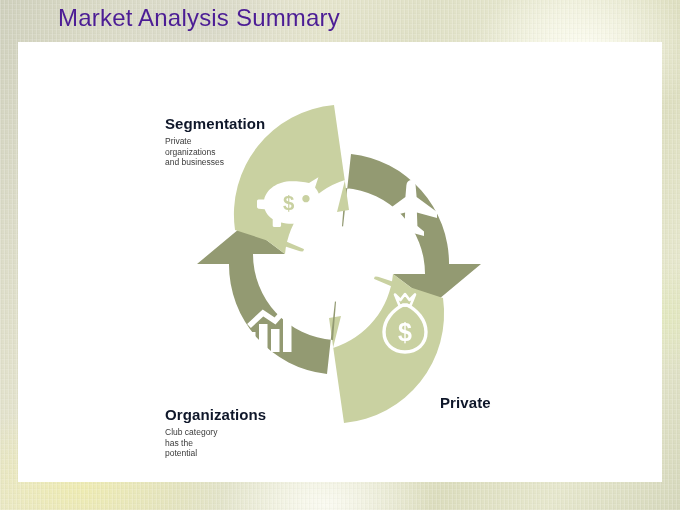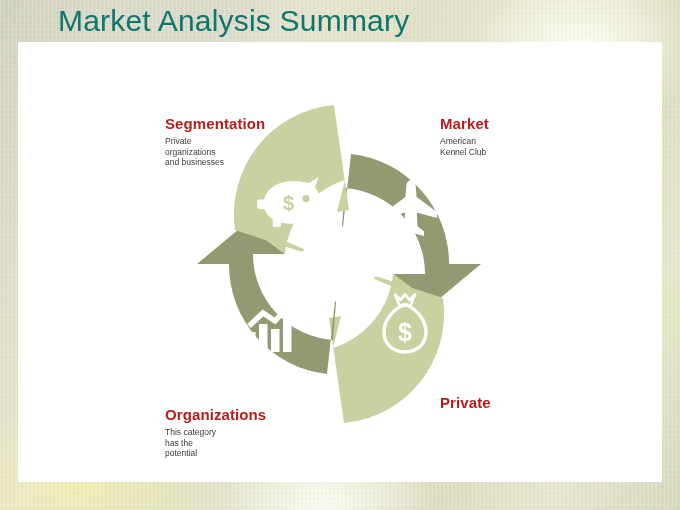--- a/index.html
+++ b/index.html
@@ -34,24 +34,24 @@
     background-image:
       repeating-linear-gradient(90deg, rgba(255,255,255,0.55) 0 1px, rgba(160,162,140,0.18) 1px 2px, rgba(255,255,255,0) 2px 4px),
       repeating-linear-gradient(0deg, rgba(255,255,255,0.35) 0 1px, rgba(150,152,132,0.12) 1px 2px, rgba(255,255,255,0) 2px 5px);
   }
 
   
   #slide-title {
     position: absolute;
     left: 58px;
     top: 4px;
-    font-size: 30px;
+    font-size: 24px;
     font-weight: 400;
     letter-spacing: 0.2px;
-    color: #0f766e;
+    color: #4c1d95;
     white-space: nowrap;
   }
 
   
   #content-panel {
     position: absolute;
     left: 18px;
     top: 42px;
     width: 644px;
     height: 440px;
@@ -66,21 +66,21 @@
     width: 300px;
     height: 330px;
   }
   #cycle-diagram svg { display: block; }
 
   
   .label-block { position: absolute; }
   .label-title {
     font-size: 15px;
     font-weight: bold;
-    color: #b91c1c;
+    color: #0f172a;
     letter-spacing: 0.1px;
     white-space: nowrap;
     margin: 0 0 4px 0;
   }
   .label-desc {
     font-size: 8.5px;
     line-height: 10.5px;
     color: #3a3a3a;
     margin: 0;
     white-space: pre-line;
@@ -251,29 +251,24 @@
     </svg>
   </div>
 
   <div class="label-block" id="label-segmentation">
     <div class="label-title">Segmentation</div>
     <div class="label-desc">Private
 organizations
 and businesses</div>
   </div>
 
-  <div class="label-block" id="label-market">
-    <div class="label-title">Market</div>
-    <div class="label-desc">American
-Kennel Club</div>
-  </div>
 
   <div class="label-block" id="label-organizations">
     <div class="label-title">Organizations</div>
-    <div class="label-desc">This category
+    <div class="label-desc">Club category
 has the
 potential</div>
   </div>
 
   <div class="label-block" id="label-private">
     <div class="label-title">Private</div>
   </div>
 
 </div>
 

